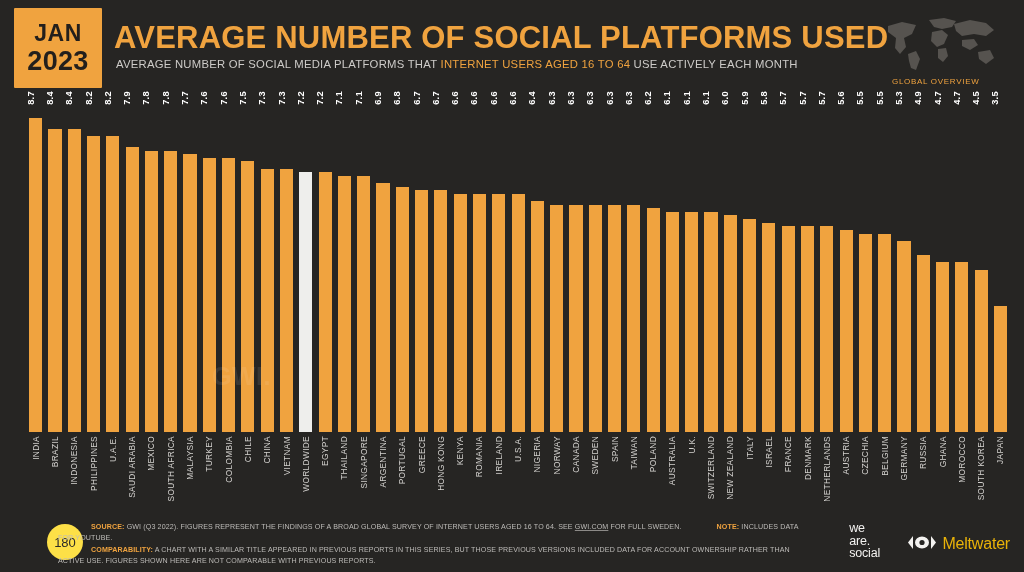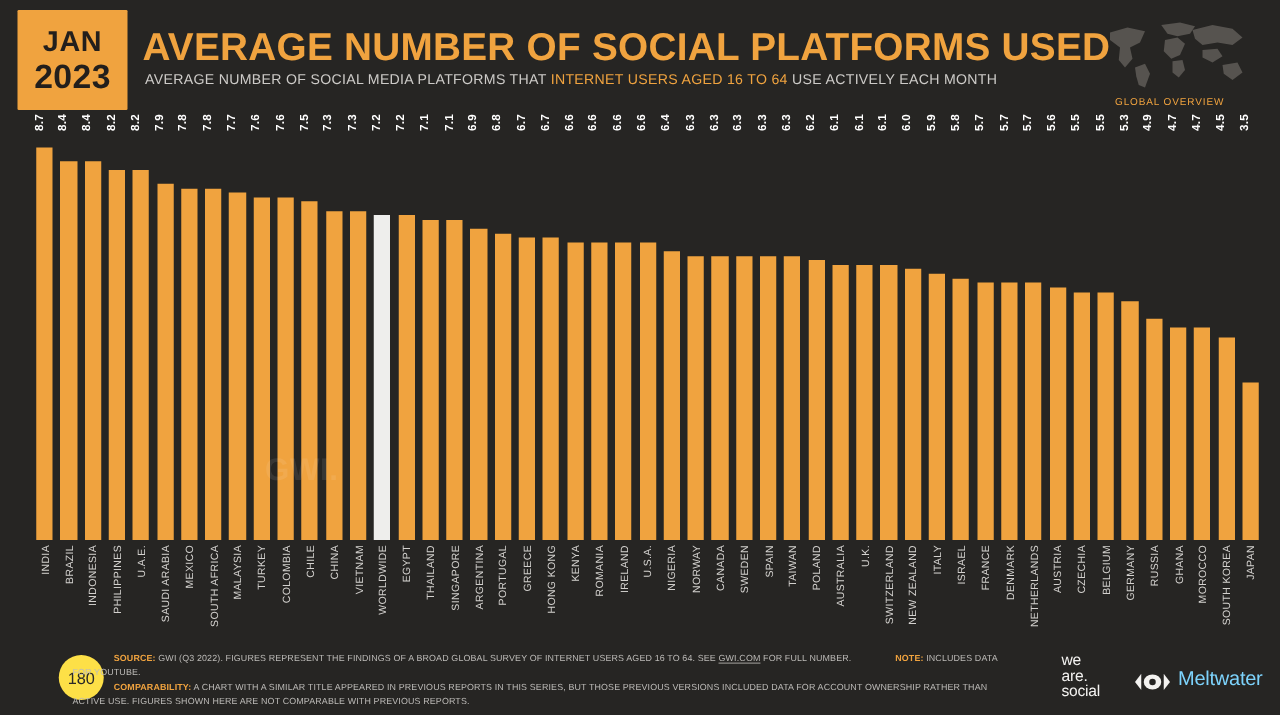--- a/index.html
+++ b/index.html
@@ -90,21 +90,21 @@
     font-size: 13px; font-weight: normal; margin-left: 35px;
   }
   #notes { position: absolute; left: 58px; top: 10px; width: 742px;
            color: #bdbbb8; font-size: 7.1px; line-height: 1.62; letter-spacing: .12px; }
   #notes b { color: #f0a33f; padding-left: 33px; }
   #notes .u { text-decoration: underline; text-decoration-color: #8c8a87; }
 
   #was-logo { position: absolute; right: 144px; bottom: 12px; color: #f3f2f0;
               font-size: 12.5px; font-weight: normal; line-height: 1.02; text-align: left; letter-spacing: -.2px; }
   #mw-logo { position: absolute; right: 14px; bottom: 19px;
-             display: flex; align-items: flex-end; gap: 5px; color: #7dd3fc; }
+             display: flex; align-items: flex-start; gap: 5px; color: #eab308; }
   #mw-logo .mw-name { font-size: 16px; letter-spacing: -.2px; }
 </style>
 </head>
 <body>
 
 <div id="page">
 
   <div id="header">
     <div id="date-badge">
       <span class="m">JAN</span>
@@ -544,21 +544,21 @@
         <div class="lab-col">
           <div class="lab">JAPAN</div>
         </div>
       </div>
   </div>
 
   <div id="footer">
     <div id="page-num">180</div>
     <div id="notes">
       <div>
-        <b>SOURCE:</b><span> GWI (Q3 2022). FIGURES REPRESENT THE FINDINGS OF A BROAD GLOBAL SURVEY OF INTERNET USERS AGED 16 TO 64. SEE </span><span class="u">GWI.COM</span><span> FOR FULL NUMBER. </span><b>NOTE:</b><span> INCLUDES DATA FOR YOUTUBE.</span>
+        <b>SOURCE:</b><span> GWI (Q3 2022). FIGURES REPRESENT THE FINDINGS OF A BROAD GLOBAL SURVEY OF INTERNET USERS AGED 16 TO 64. SEE </span><span class="u">GWI.COM</span><span> FOR FULL SWEDEN. </span><b>NOTE:</b><span> INCLUDES DATA FOR YOUTUBE.</span>
       </div>
       <div>
         <b>COMPARABILITY:</b><span> A CHART WITH A SIMILAR TITLE APPEARED IN PREVIOUS REPORTS IN THIS SERIES, BUT THOSE PREVIOUS VERSIONS INCLUDED DATA FOR ACCOUNT OWNERSHIP RATHER THAN ACTIVE USE. FIGURES SHOWN HERE ARE NOT COMPARABLE WITH PREVIOUS REPORTS.</span>
       </div>
     </div>
     <div id="was-logo">
       <div>we</div>
       <div>are.</div>
       <div>social</div>
     </div>

